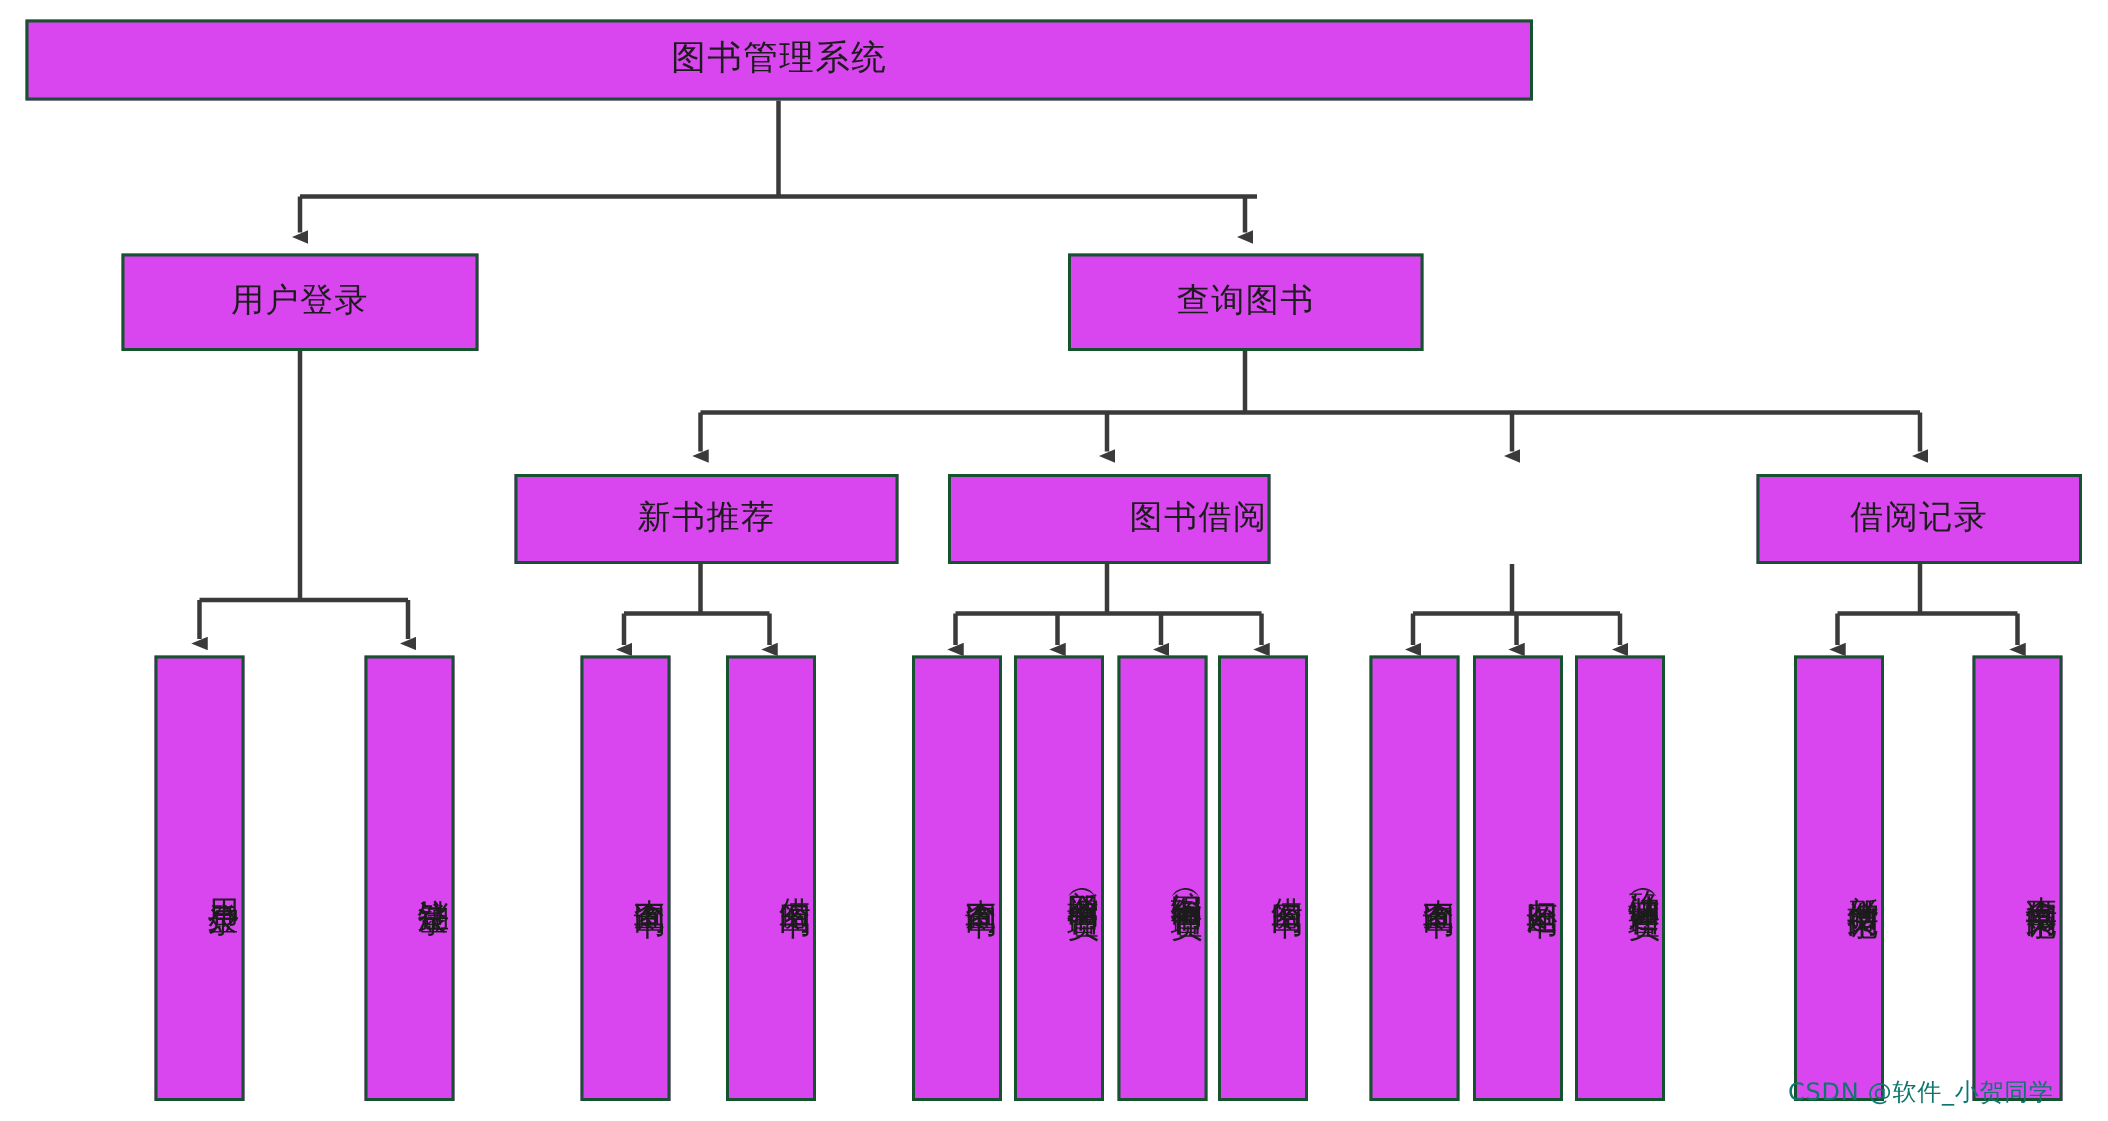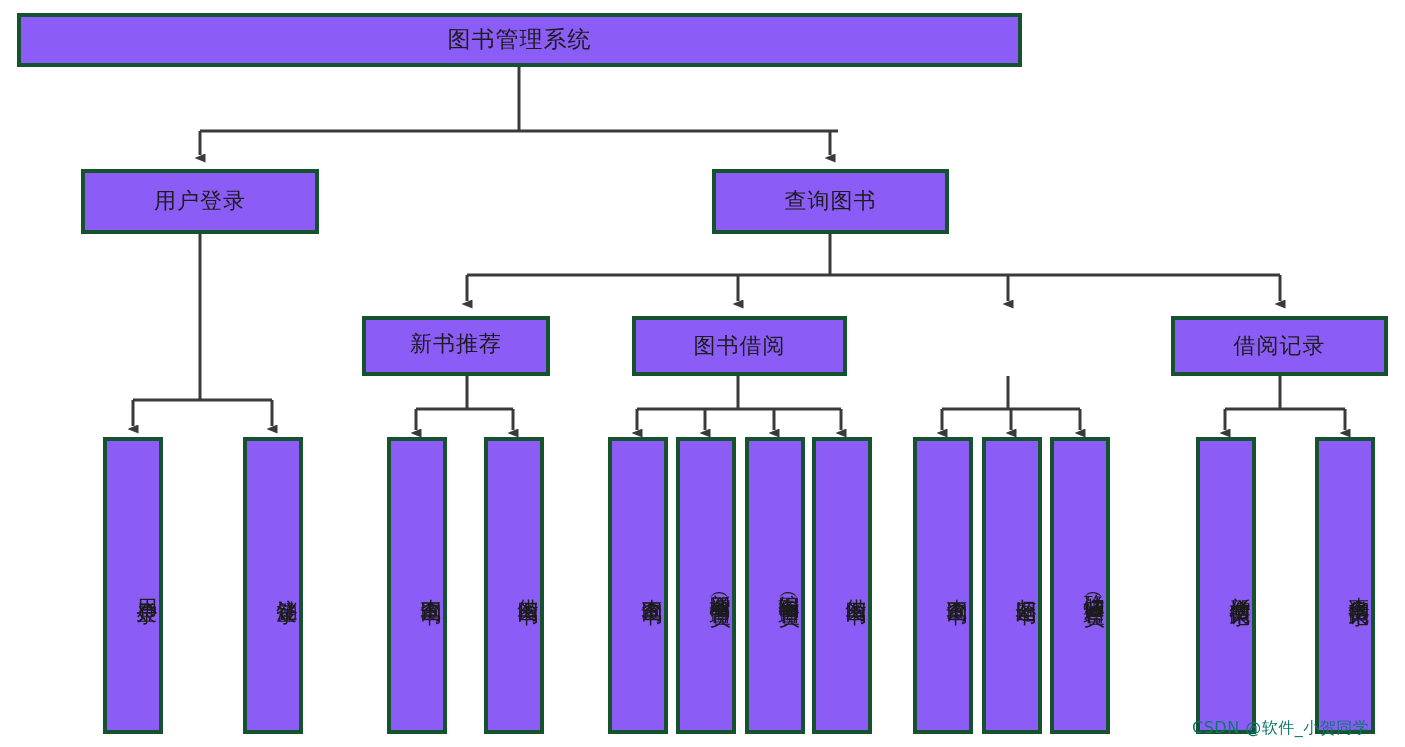--- a/index.html
+++ b/index.html
@@ -22,22 +22,22 @@
     position: absolute;
     left: 0;
     top: 0;
     width: 1405px;
     height: 747px;
     pointer-events: none;
   }
   .node {
     position: absolute;
     box-sizing: border-box;
-    background: #8b5cf6;
-    border: 4px solid #14532d;
+    background: #d946ef;
+    border: 2px solid #14532d;
     display: flex;
     align-items: center;
     justify-content: center;
     color: #1c1c1c;
   }
   .node.horiz {
     font-size: 22px;
     line-height: 1.2;
     letter-spacing: 1px;
     white-space: nowrap;
@@ -131,25 +131,25 @@
   </div>
 
   <div class="node horiz" style="left:81px; top:169px; width:238px; height:65px;">
     <span class="htext">用户登录</span>
   </div>
 
   <div class="node horiz" style="left:712px; top:169px; width:237px; height:65px;">
     <span class="htext">查询图书</span>
   </div>
 
-  <div class="node horiz" style="left:362px; top:316px; width:188px; height:60px;font-family:Liberation Mono, monospace;">
+  <div class="node horiz" style="left:343px; top:316px; width:256px; height:60px;">
     <span class="htext">新书推荐</span>
   </div>
 
-  <div class="node horiz" style="left:632px; top:316px; width:215px; height:60px;">
+  <div class="node horiz" style="left:632px; top:316px; width:215px; height:60px;justify-content:flex-end;">
     <span class="htext">图书借阅</span>
   </div>
 
 
   <div class="node horiz" style="left:1171px; top:316px; width:217px; height:60px;">
     <span class="htext">借阅记录</span>
   </div>
 
   <div class="node vert" style="left:103px; top:437px; width:60px; height:297px;">
     <span class="vtext">用户登录</span>

